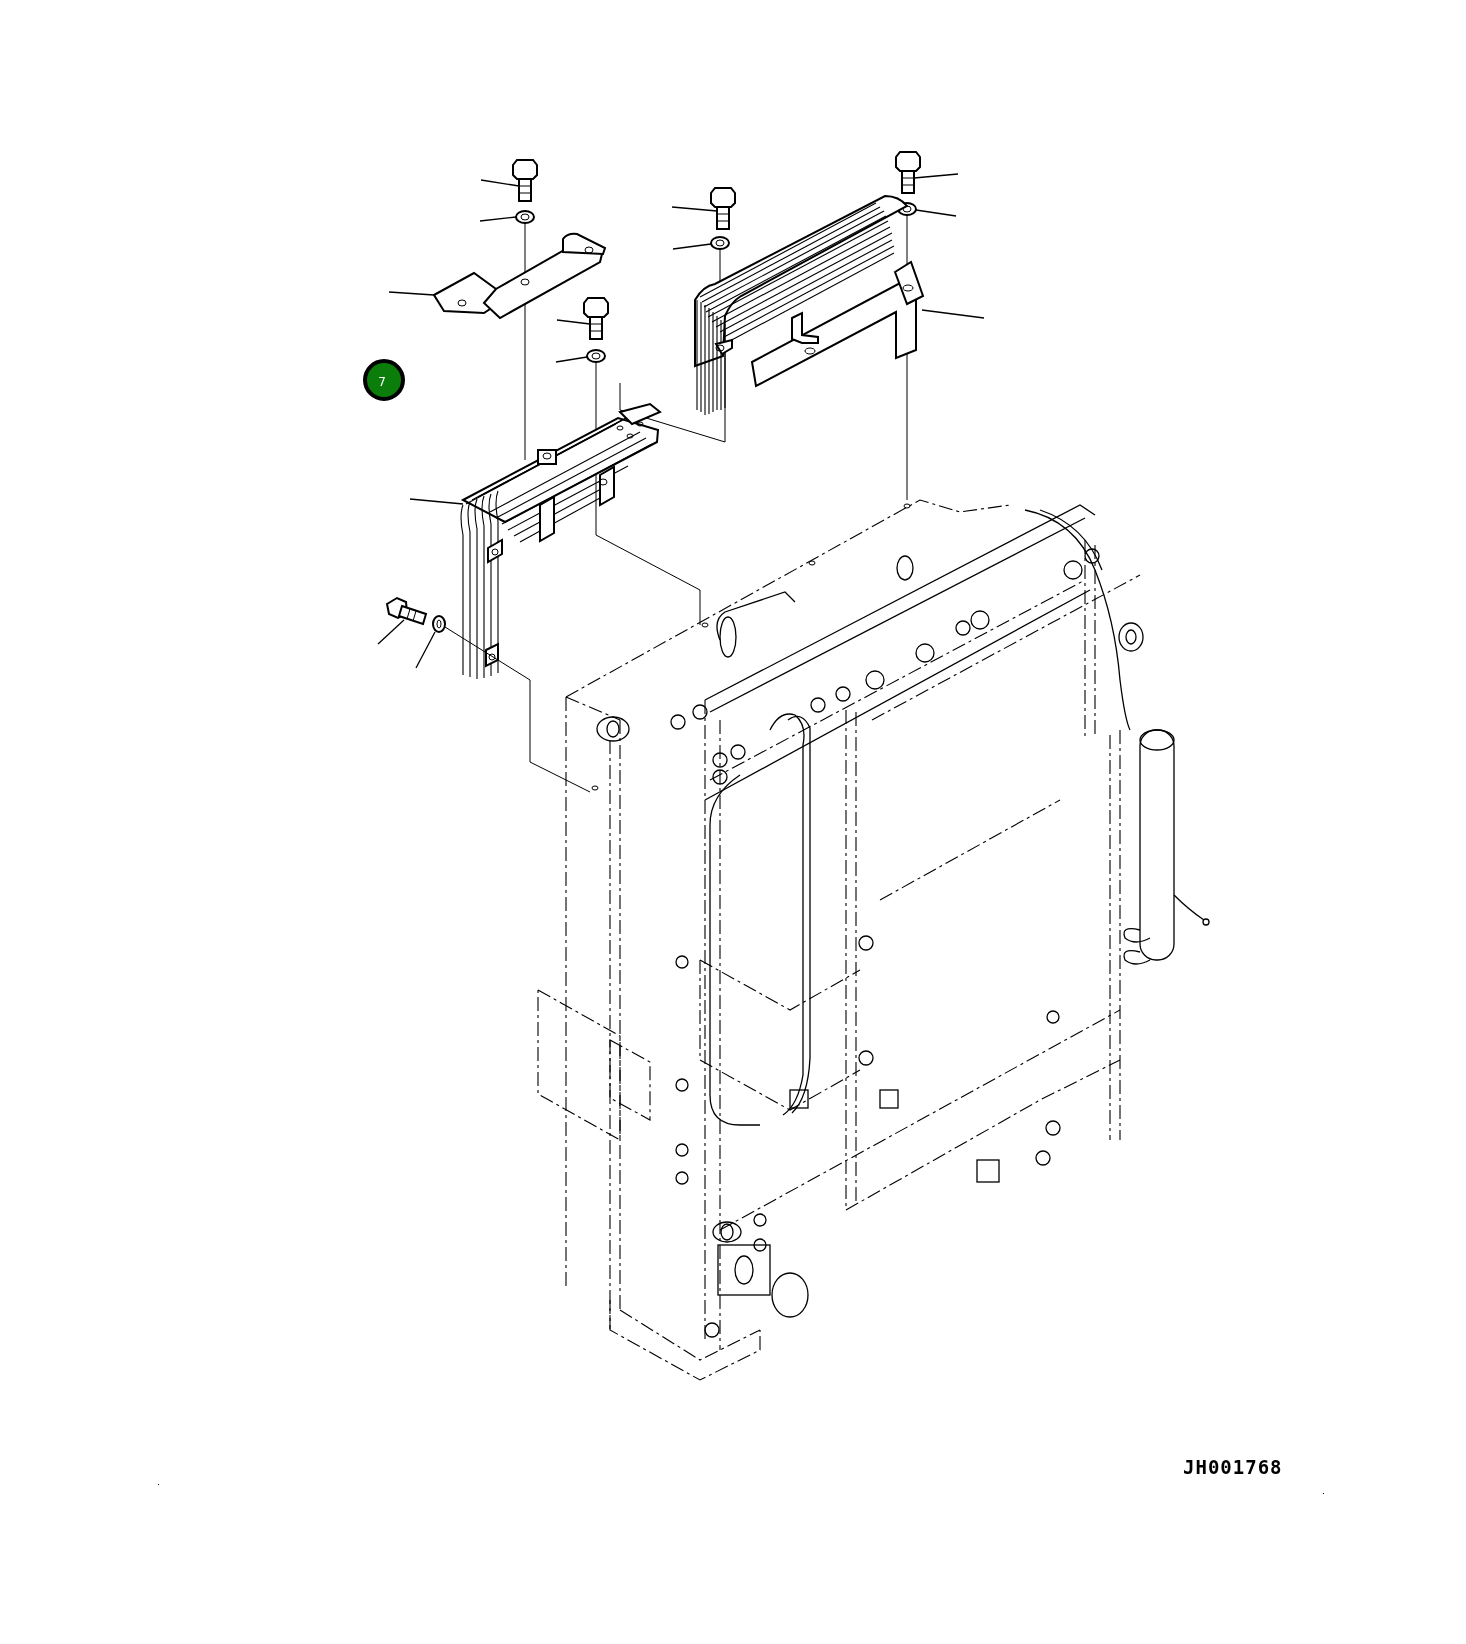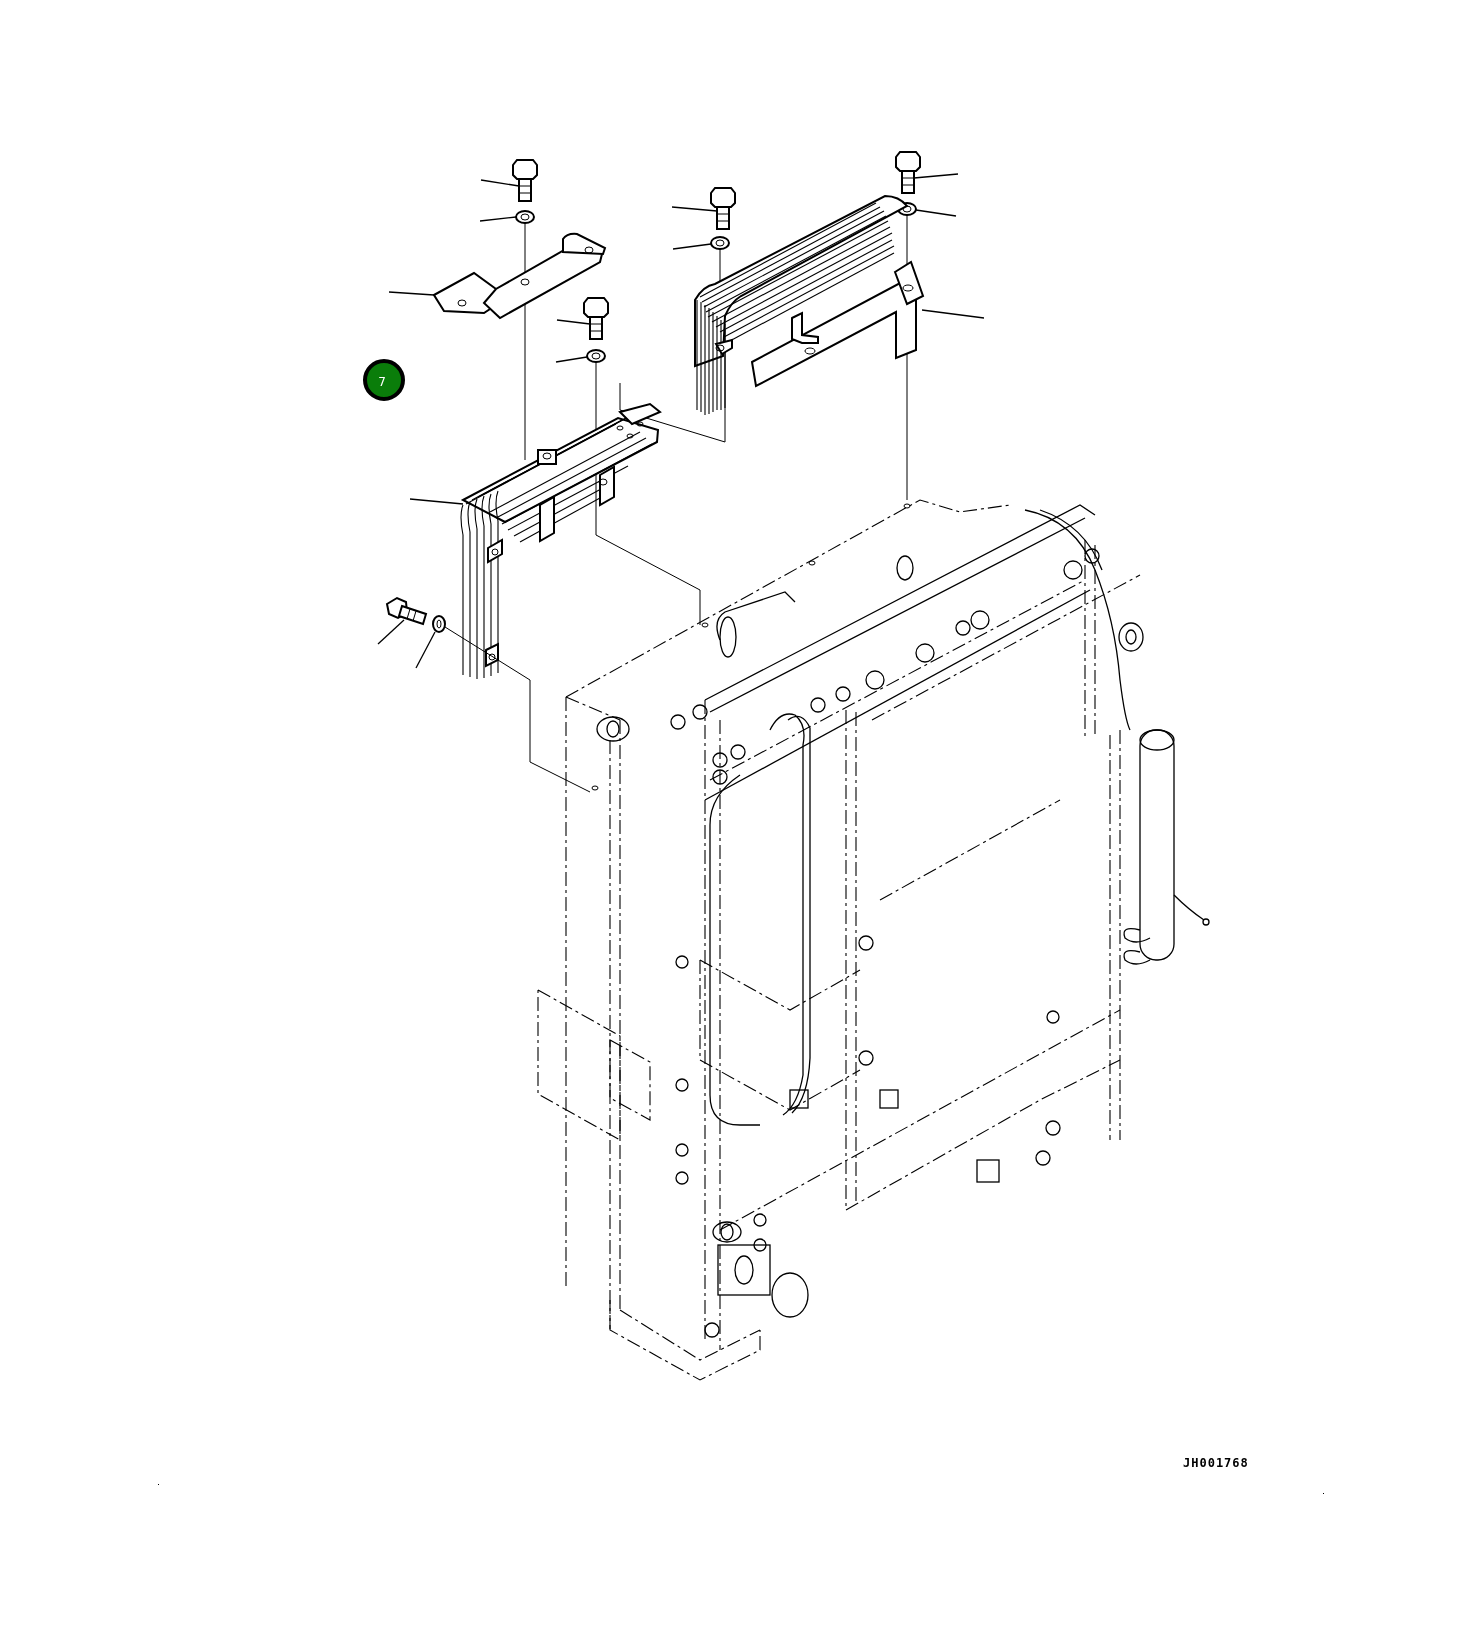--- a/index.html
+++ b/index.html
@@ -12,21 +12,21 @@
     .thin { stroke: #000; stroke-width: 1; fill: none; }
     .fins { stroke: #000; stroke-width: 1.1; fill: none; }
     .callout {
       position: absolute; left: 363px; top: 359px; width: 42px; height: 42px;
       border-radius: 50%; background: #0a7d0a; border: 4px solid #000; box-sizing: border-box;
       display: flex; align-items: center; justify-content: center; cursor: pointer;
     }
     .callout span { color: #ffffff; font-family: "DejaVu Sans", sans-serif; font-size: 12px; margin-left: -4px; margin-top: 4px; }
     .drawing-id {
       position: absolute; left: 1183px; top: 1456px;
-      font-family: "DejaVu Sans Mono", monospace; font-size: 12px; font-weight: bold;
+      font-family: "DejaVu Sans Mono", monospace; font-size: 19px; font-weight: bold;
       letter-spacing: 1px; color: #000;
     }
     .dot { position: absolute; width: 1px; height: 1px; background: #000; }
   </style>
 </head>
 <body>
 
 <div id="canvas">
 <svg width="1466" height="1644" viewBox="0 0 1466 1644">
 

